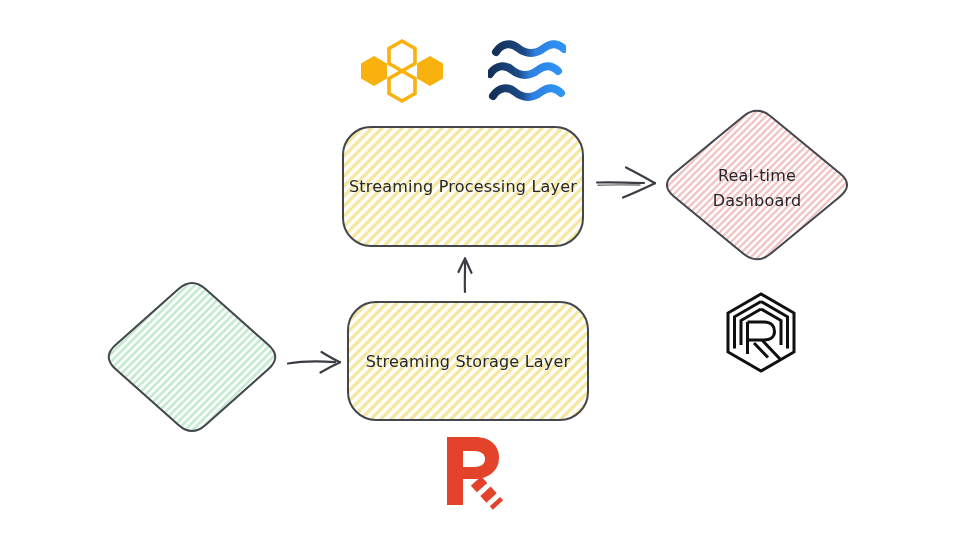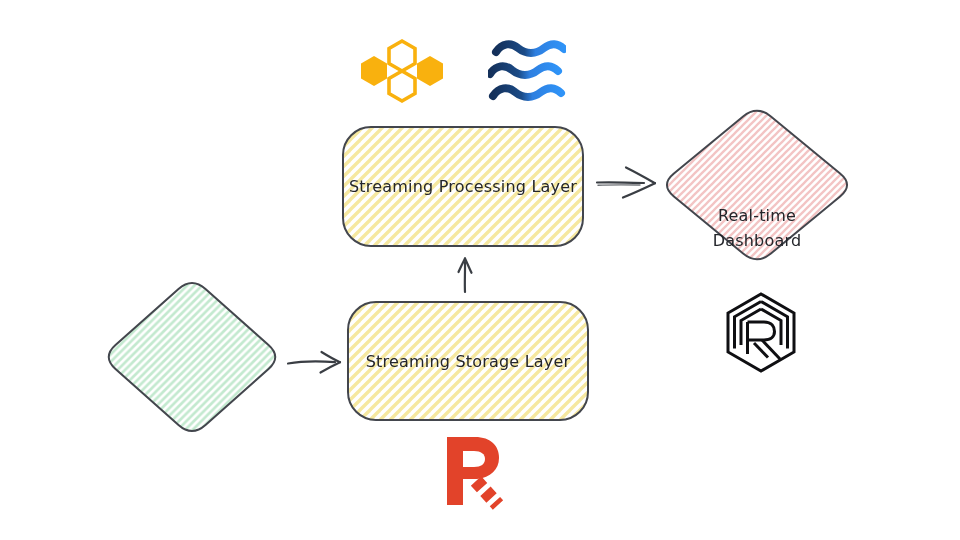--- a/index.html
+++ b/index.html
@@ -76,21 +76,21 @@
       <path d="M626,167.5 C636,172.5 645.5,177.8 655,183.2"></path>
       <path d="M623,197.5 C634,193 644.5,188.2 655,183.2"></path>
     </g>
   </svg>
 
 
   <div class="label" style="left:468px; top:362px;">Streaming Storage Layer</div>
 
   <div class="label" style="left:463px; top:187px;">Streaming Processing Layer</div>
 
-  <div class="label" style="left:757px; top:188px;margin-top:40px;">Real-time
+  <div class="label" style="left:757px; top:188px;">Real-time
 Dashboard</div>
 
   <div class="icon" style="left:360px; top:38px; width:84px; height:66px;">
     <svg width="84" height="66" viewBox="0 0 84 66">
       <polygon points="14,18 27,25.5 27,40.5 14,48 1,40.5 1,25.5" fill="#f9b10e"></polygon>
       <polygon points="70,18 83,25.5 83,40.5 70,48 57,40.5 57,25.5" fill="#f9b10e"></polygon>
       <polygon points="42,3 55,10.5 55,25.5 42,33 29,25.5 29,10.5" fill="#ffffff" stroke="#f9b10e" stroke-width="3.6"></polygon>
       <polygon points="42,36 55,43.5 55,58.5 42,66 29,58.5 29,43.5" fill="#ffffff" stroke="#f9b10e" stroke-width="3.6" transform="translate(0,-3)"></polygon>
     </svg>
   </div>

